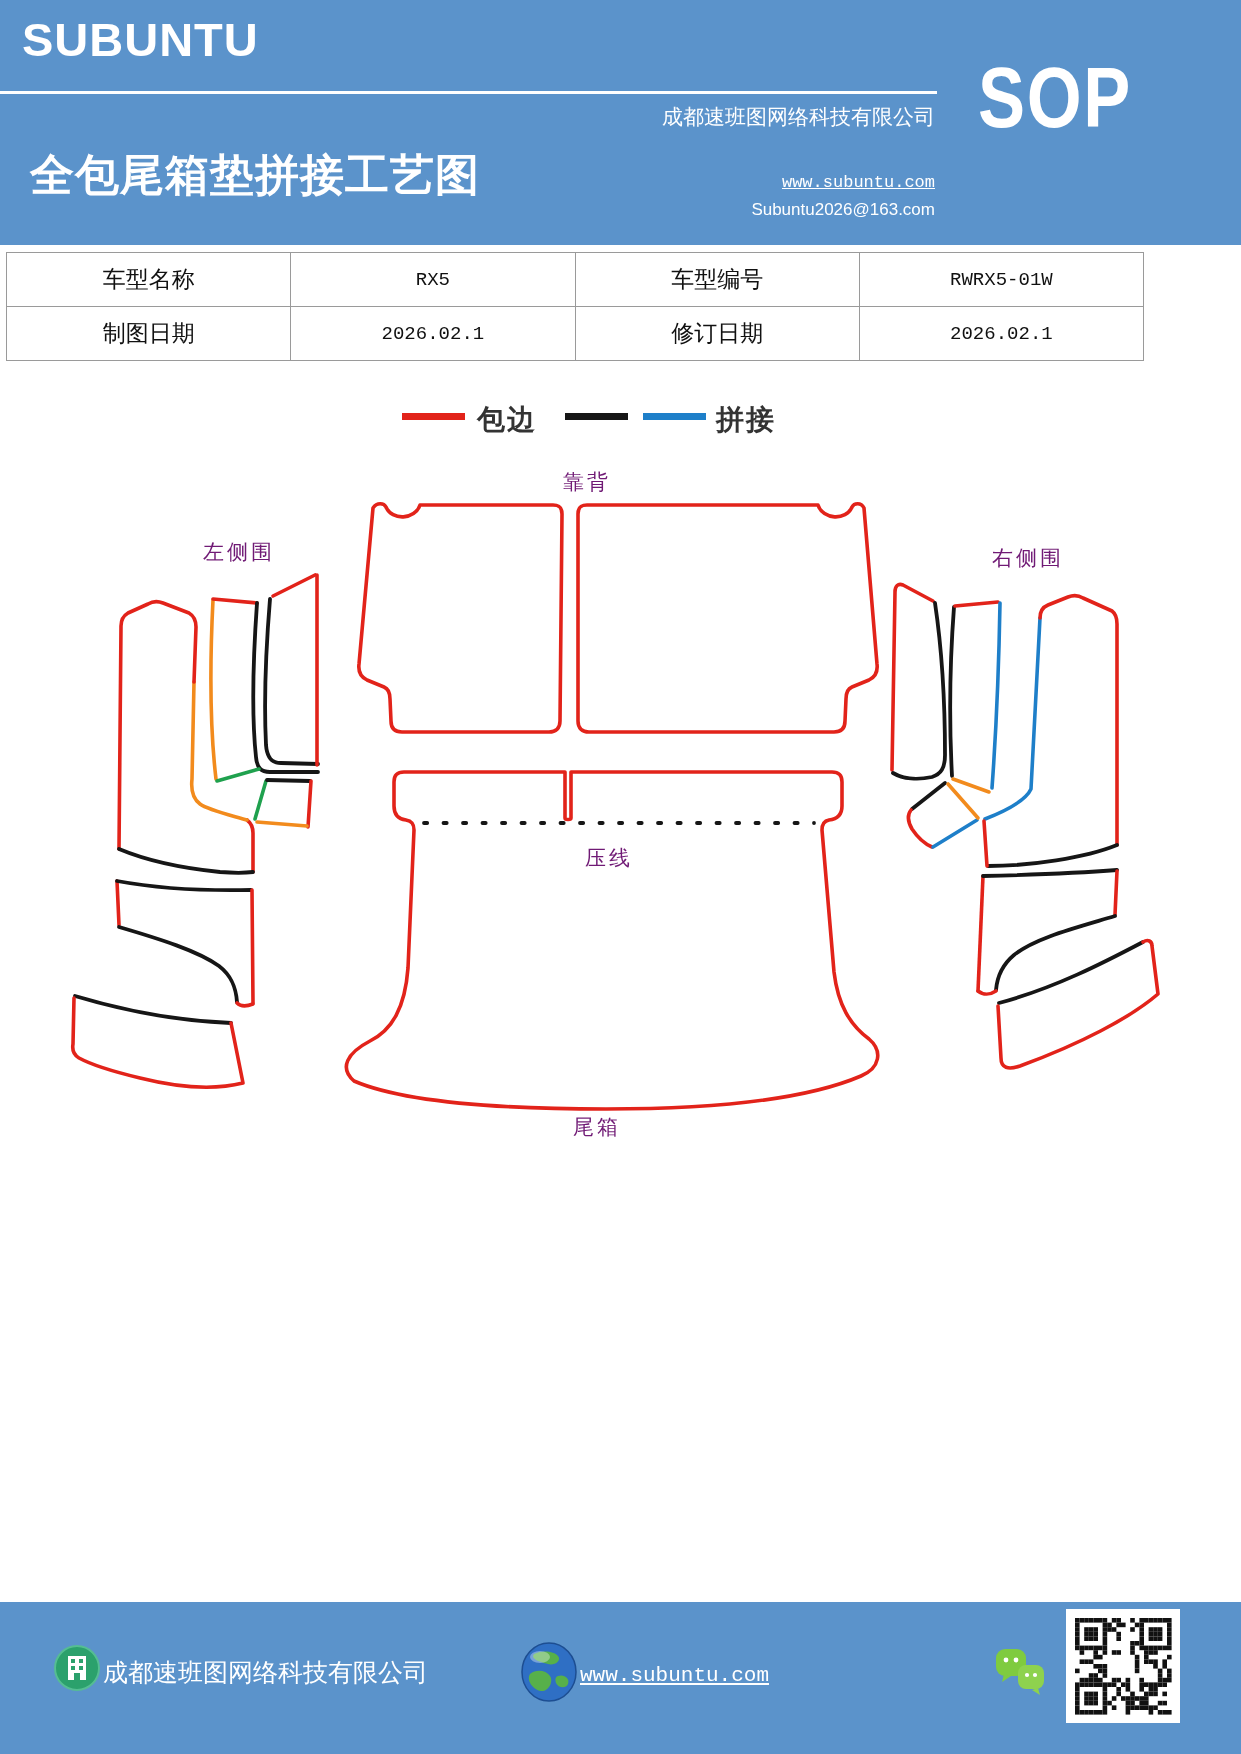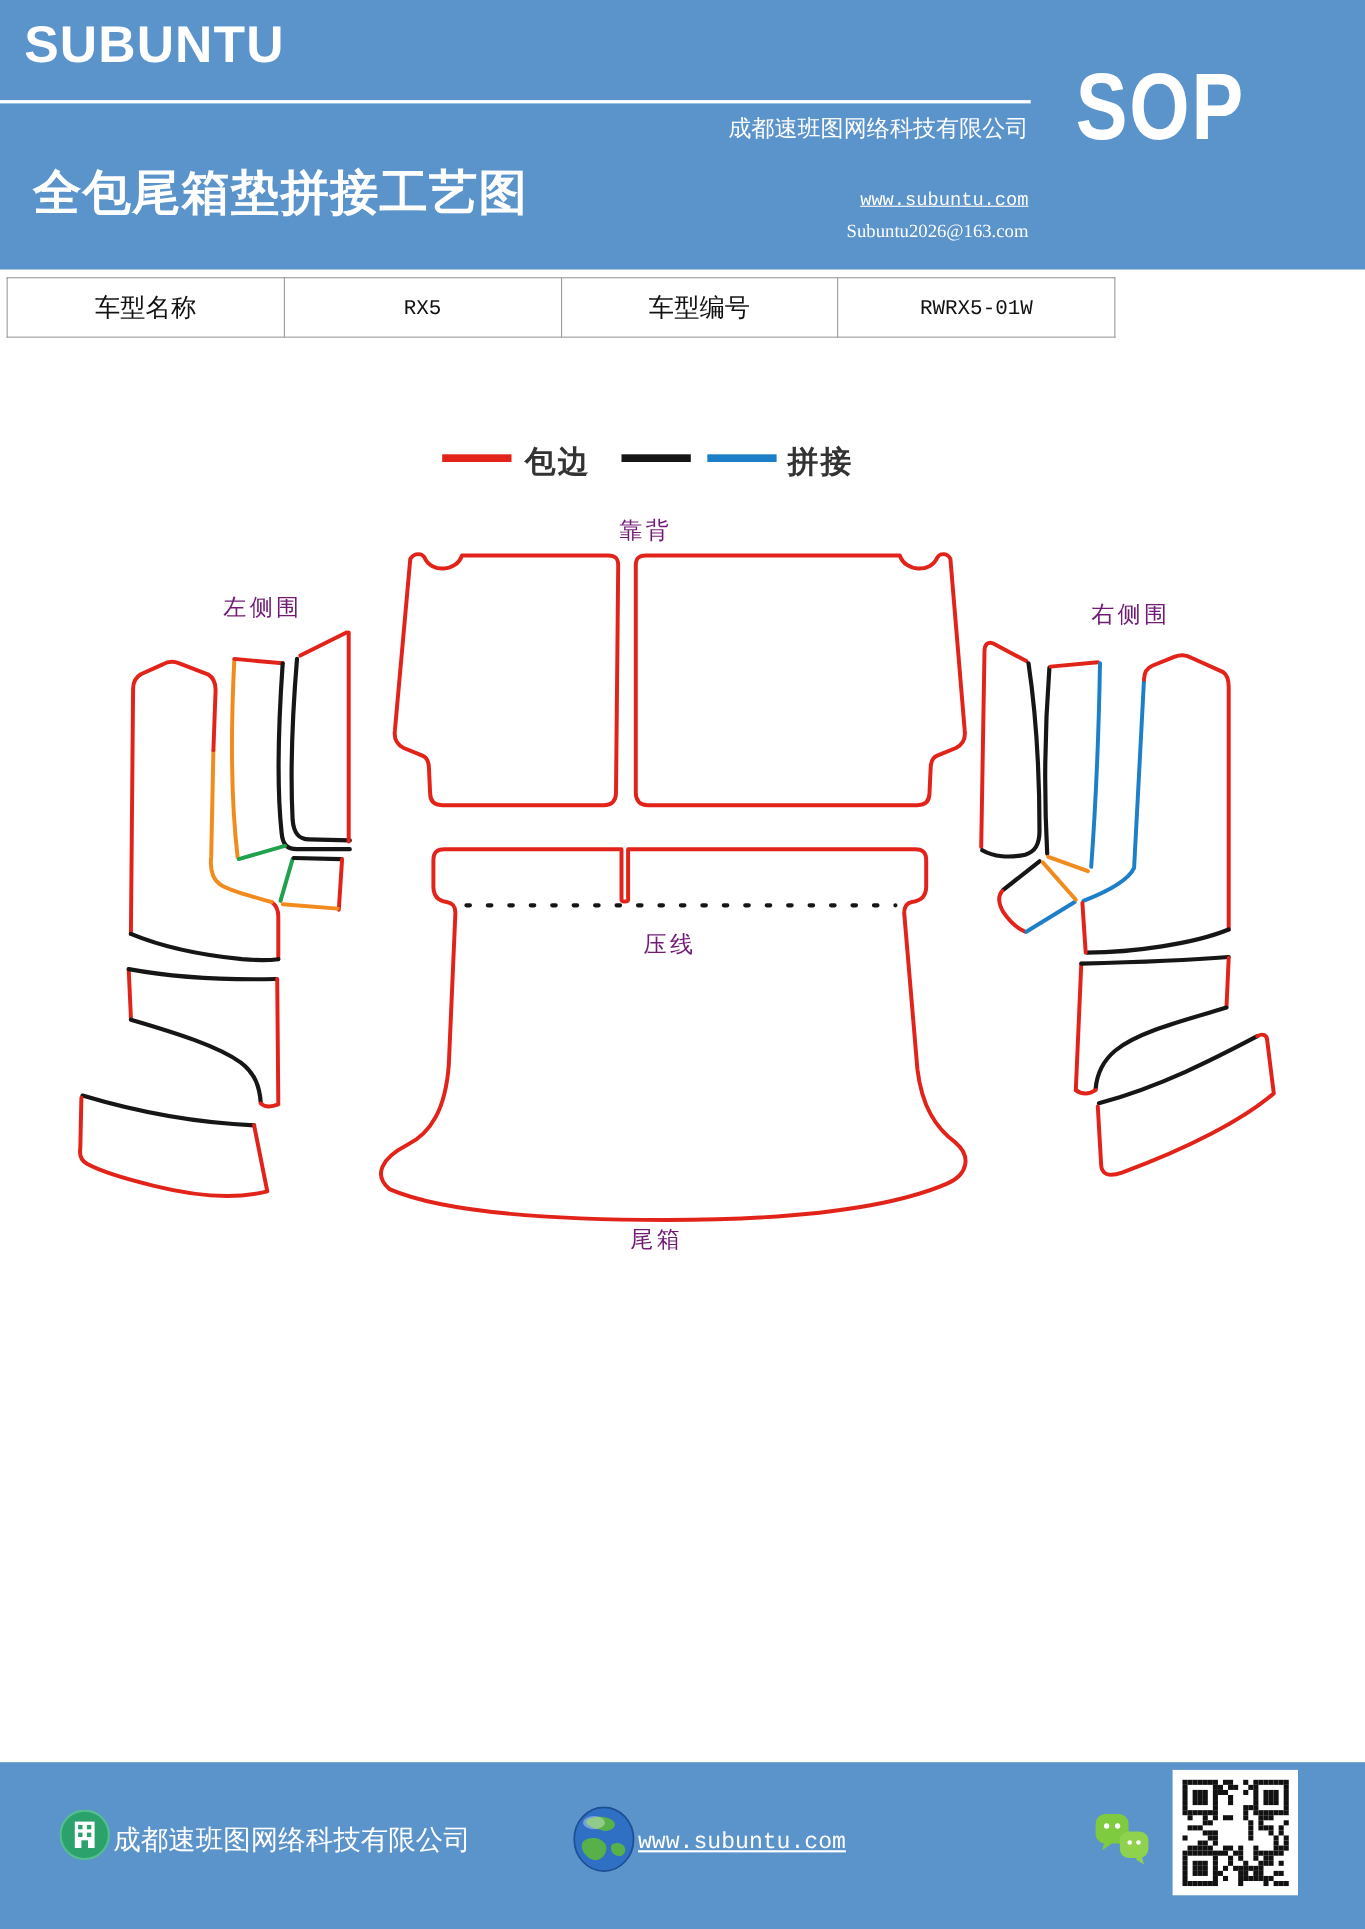--- a/index.html
+++ b/index.html
@@ -13,24 +13,24 @@
   .hline{position:absolute;left:0;top:91px;width:937px;height:3px;background:#fff;}
   .doc-title{position:absolute;left:30px;top:146px;color:#fff;font-size:44px;font-weight:600;
              font-family:"Liberation Serif",serif;letter-spacing:1px;}
   .hdr-company{position:absolute;top:103px;right:306px;color:#fff;font-size:21px;
                font-family:"Liberation Serif",serif;letter-spacing:0px;}
   .sop{position:absolute;left:978px;top:48px;color:#fff;font-size:86px;font-weight:800;
        transform:scaleX(.82);transform-origin:left top;letter-spacing:2px;}
   .hdr-url{position:absolute;top:173px;right:306px;color:#fff;font-size:17px;
            font-family:"Liberation Mono",monospace;text-decoration:underline;}
   .hdr-mail{position:absolute;top:200px;right:306px;color:#fff;font-size:17px;
-            font-family:Liberation Serif, serif;}
+            font-family:Liberation Sans, sans-serif;}
 
   
-  .info-table{position:absolute;left:6px;top:252px;width:1008px;border-collapse:collapse;}
+  .info-table{position:absolute;left:6px;top:252px;width:1138px;border-collapse:collapse;}
   .info-table td{border:1px solid #9a9a9a;height:51px;text-align:center;vertical-align:middle;
                  width:25%;color:#111;}
   td.lbl{font-family:"Liberation Serif",serif;font-size:23px;}
   td.val{font-family:Liberation Mono, monospace;font-size:19px;}
 
   
   .swatch{position:absolute;height:7px;width:63px;top:413px;}
   .legend-label{position:absolute;top:401px;font-size:28px;color:#333;letter-spacing:2px;font-weight:bold;}
 
   
@@ -67,20 +67,26 @@
     <div class="hdr-mail">Subuntu2026@163.com</div>
   </div>
 
   <table class="info-table">
     <tbody>
         <tr>
       <td class="lbl">车型名称</td>
       <td class="val">RX5</td>
       <td class="lbl">车型编号</td>
       <td class="val">RWRX5-01W</td>
+    </tr>
+    <tr>
+      <td class="lbl">制图日期</td>
+      <td class="val">2026.02.1</td>
+      <td class="lbl">修订日期</td>
+      <td class="val">2026.02.1</td>
     </tr>
   </tbody>
     </table>
 
   <div class="swatch" style="left: 402px; background: rgb(226, 35, 26);"></div>
   <div class="legend-label" style="left:477px">包边</div>
   <div class="swatch" style="left: 565px; background: rgb(22, 22, 22);"></div>
   <div class="swatch" style="left: 643px; background: rgb(30, 127, 201);"></div>
   <div class="legend-label" style="left:716px">拼接</div>
 

